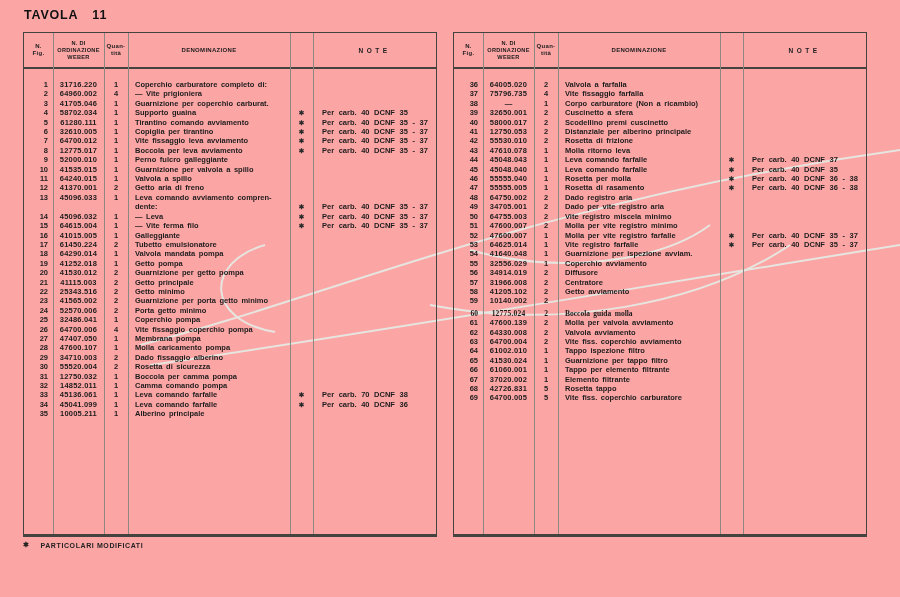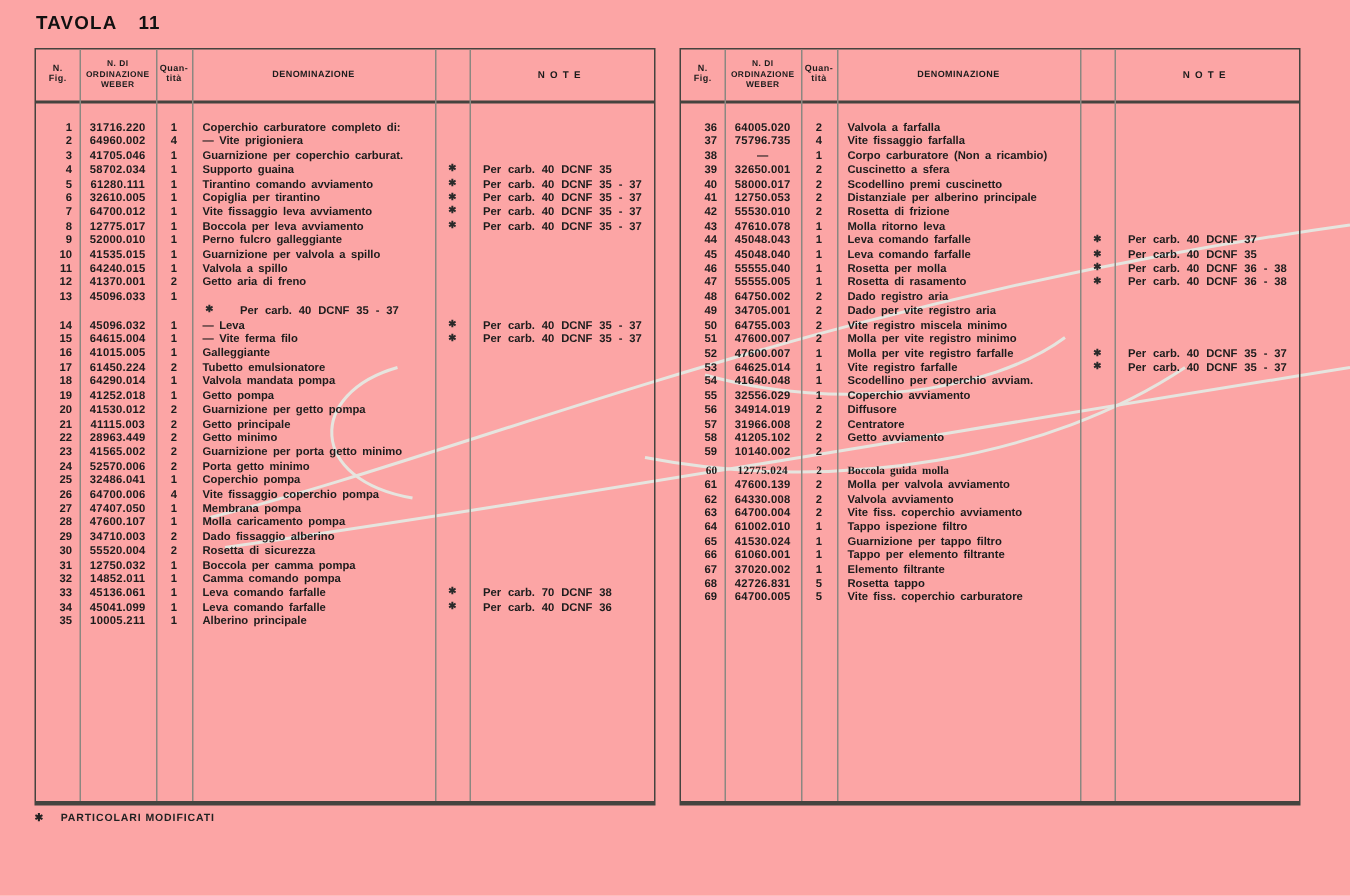--- a/index.html
+++ b/index.html
@@ -199,20 +199,22 @@
           <div class="cell c-ord">41370.001</div>
           <div class="cell c-qty">2</div>
           <div class="cell c-den">Getto aria di freno</div>
           <div class="cell c-star"></div>
           <div class="cell c-note"></div>
         </div>
         <div class="trow">
           <div class="cell c-fig">13</div>
           <div class="cell c-ord">45096.033</div>
           <div class="cell c-qty">1</div>
+          <div class="cell c-den">Leva comando avviamento compren-
+dente:</div>
           <div class="cell c-star" style="padding-top: 9.4px;">✱</div>
           <div class="cell c-note" style="padding-top: 9.4px;">Per carb. 40 DCNF 35 - 37</div>
         </div>
         <div class="trow">
           <div class="cell c-fig">14</div>
           <div class="cell c-ord">45096.032</div>
           <div class="cell c-qty">1</div>
           <div class="cell c-den">— Leva</div>
           <div class="cell c-star">✱</div>
           <div class="cell c-note">Per carb. 40 DCNF 35 - 37</div>
@@ -268,21 +270,21 @@
         <div class="trow">
           <div class="cell c-fig">21</div>
           <div class="cell c-ord">41115.003</div>
           <div class="cell c-qty">2</div>
           <div class="cell c-den">Getto principale</div>
           <div class="cell c-star"></div>
           <div class="cell c-note"></div>
         </div>
         <div class="trow">
           <div class="cell c-fig">22</div>
-          <div class="cell c-ord">28963.449</div>
+          <div class="cell c-ord">25343.516</div>
           <div class="cell c-qty">2</div>
           <div class="cell c-den">Getto minimo</div>
           <div class="cell c-star"></div>
           <div class="cell c-note"></div>
         </div>
         <div class="trow">
           <div class="cell c-fig">23</div>
           <div class="cell c-ord">41565.002</div>
           <div class="cell c-qty">2</div>
           <div class="cell c-den">Guarnizione per porta getto minimo</div>
@@ -558,21 +560,21 @@
           <div class="cell c-ord">64625.014</div>
           <div class="cell c-qty">1</div>
           <div class="cell c-den">Vite registro farfalle</div>
           <div class="cell c-star">✱</div>
           <div class="cell c-note">Per carb. 40 DCNF 35 - 37</div>
         </div>
         <div class="trow">
           <div class="cell c-fig">54</div>
           <div class="cell c-ord">41640.048</div>
           <div class="cell c-qty">1</div>
-          <div class="cell c-den">Scodellino per coperchio avviam.</div>
+          <div class="cell c-den">Guarnizione per ispezione avviam.</div>
           <div class="cell c-star"></div>
           <div class="cell c-note"></div>
         </div>
         <div class="trow">
           <div class="cell c-fig">55</div>
           <div class="cell c-ord">32556.029</div>
           <div class="cell c-qty">1</div>
           <div class="cell c-den">Coperchio avviamento</div>
           <div class="cell c-star"></div>
           <div class="cell c-note"></div>

